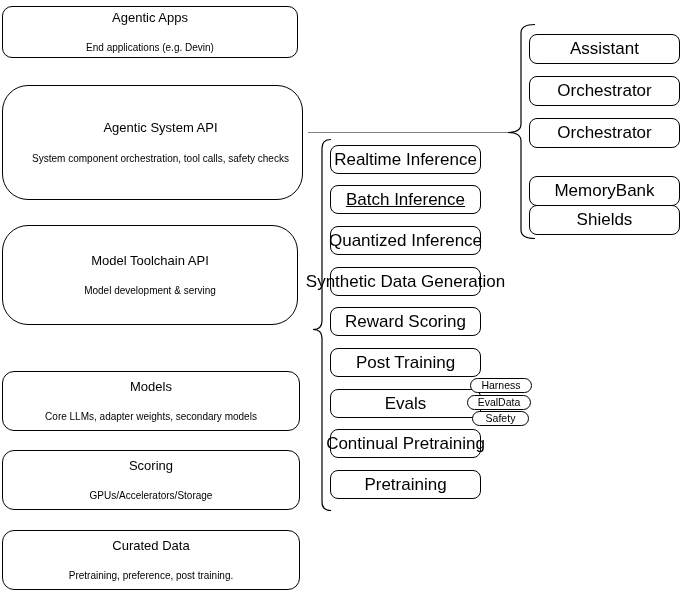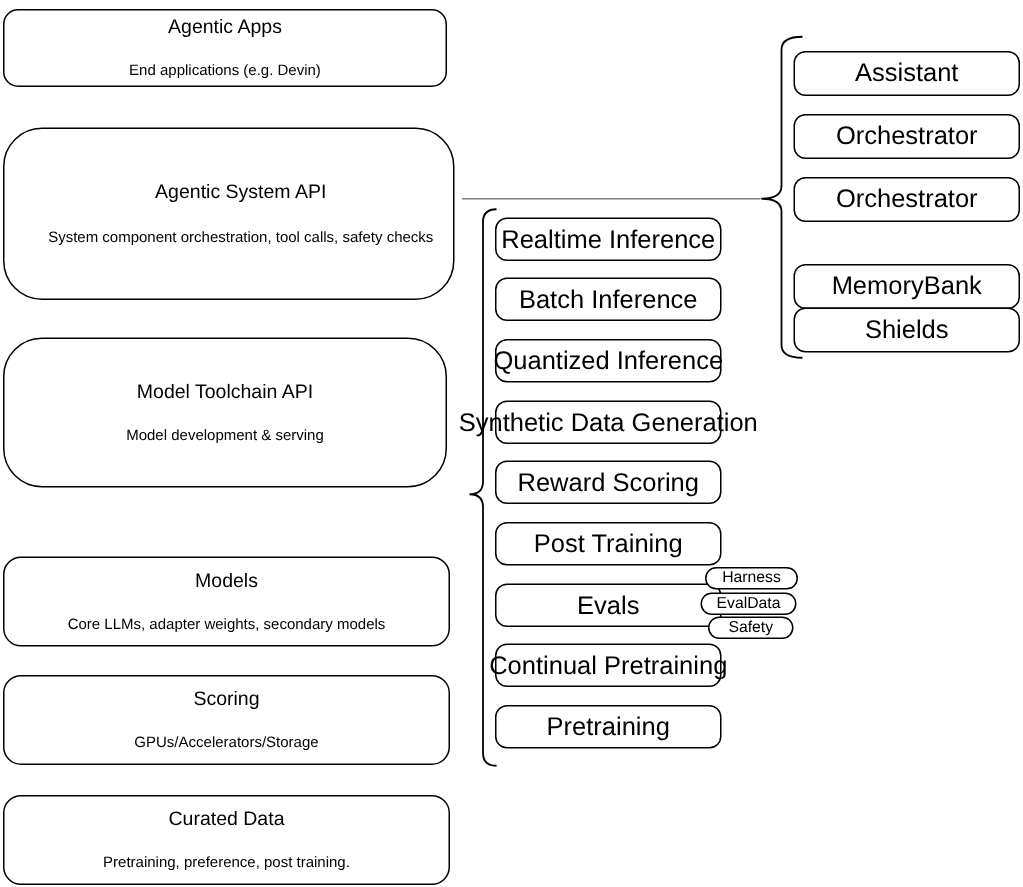--- a/index.html
+++ b/index.html
@@ -28,21 +28,21 @@
   }
   
   #b-apps   {left:2px;top:6px;  width:296px;height:52px; border-radius:10px;}
   #b-sysapi {left:2px;top:85px; width:301px;height:115px;border-radius:26px;padding-left:16px;}
   #b-toolapi{left:2px;top:225px;width:296px;height:100px;border-radius:26px;}
   #b-models {left:2px;top:371px;width:298px;height:60px; border-radius:12px;}
   #b-hw     {left:2px;top:450px;width:298px;height:60px; border-radius:12px;}
   #b-data   {left:2px;top:530px;width:298px;height:60px; border-radius:12px;}
   
   .mbox{left:330px;width:151px;height:29px;}
-  #m0{top:145px;} #m1{top:185px;} #m2{top:226px;} #m3{top:267px;}
+  #m0{top:145px;} #m1{top:185px;text-decoration:underline;} #m2{top:226px;} #m3{top:267px;}
   #m4{top:307px;} #m5{top:348px;} #m6{top:389px;} #m7{top:429px;} #m8{top:470px;}
   
   .rbox{left:529px;width:151px;height:30px;}
   #r0{top:34px;} #r1{top:76px;} #r2{top:118px;} #r3{top:176px;} #r4{top:205px;}
   
   #p0{left:470px;top:378px;width:62px;height:15px;}
   #p1{left:467px;top:395px;width:64px;height:15px;}
   #p2{left:472px;top:411px;width:57px;height:15px;}
 </style>
 </head>

